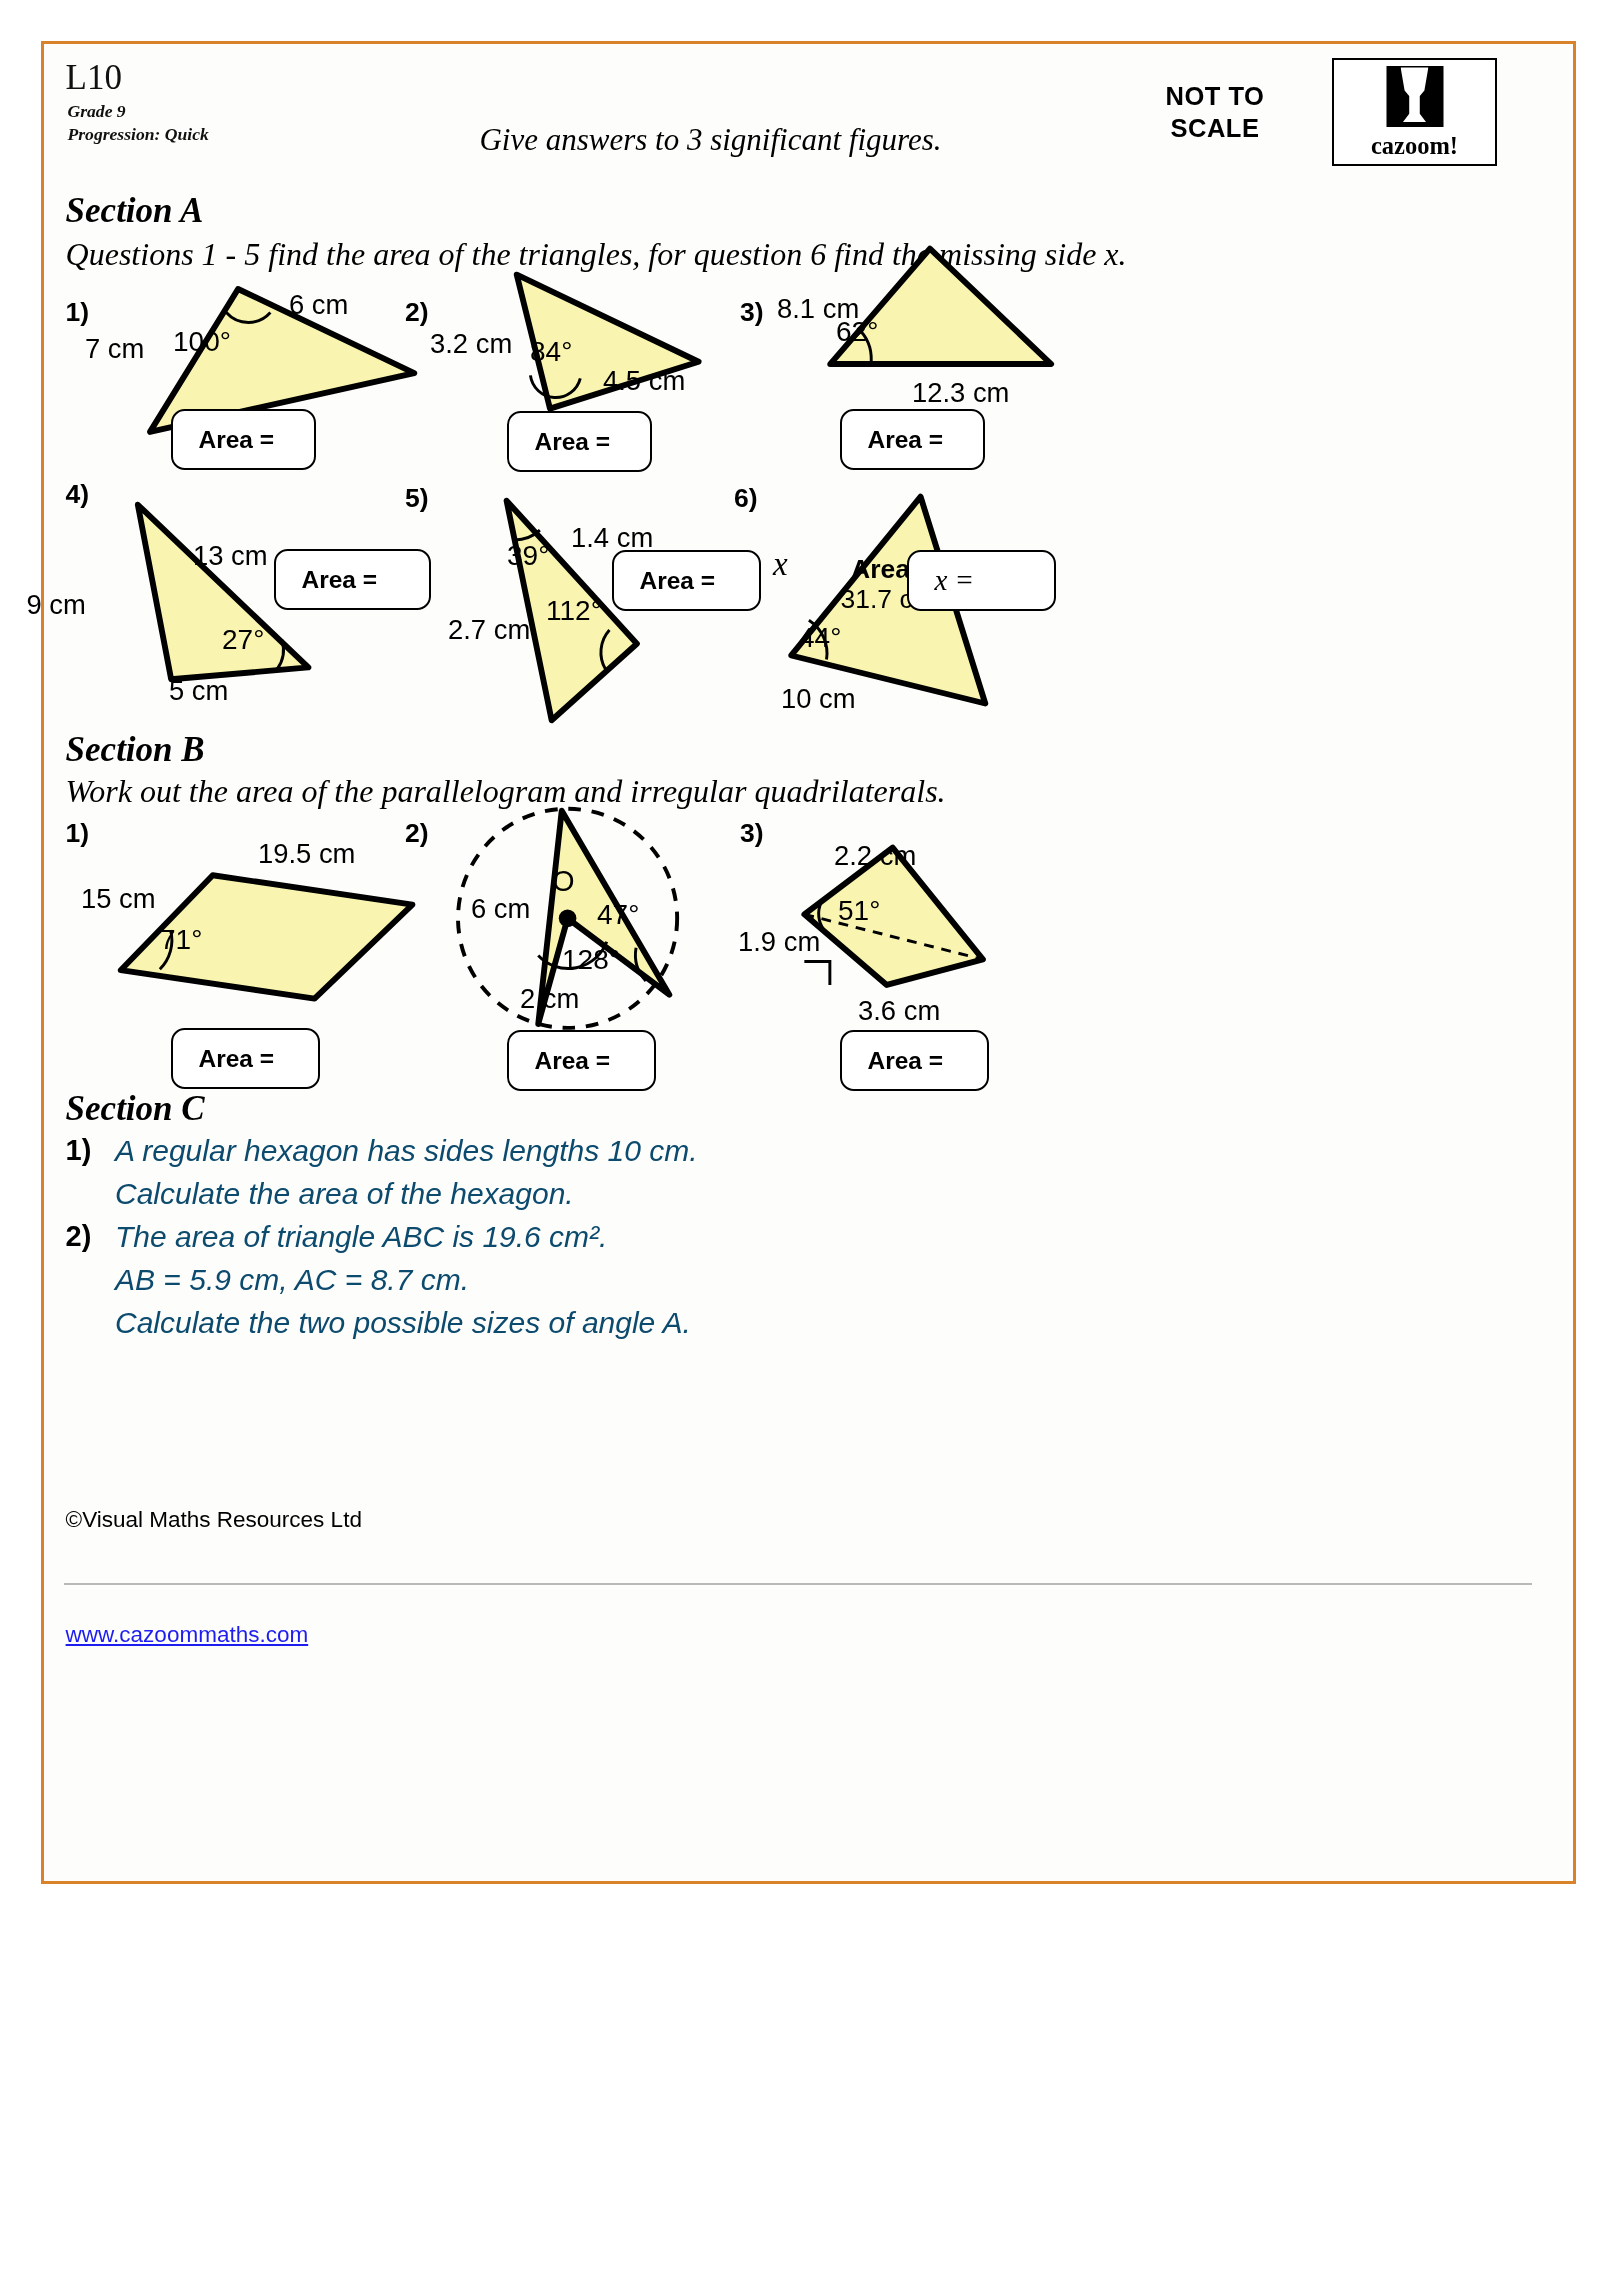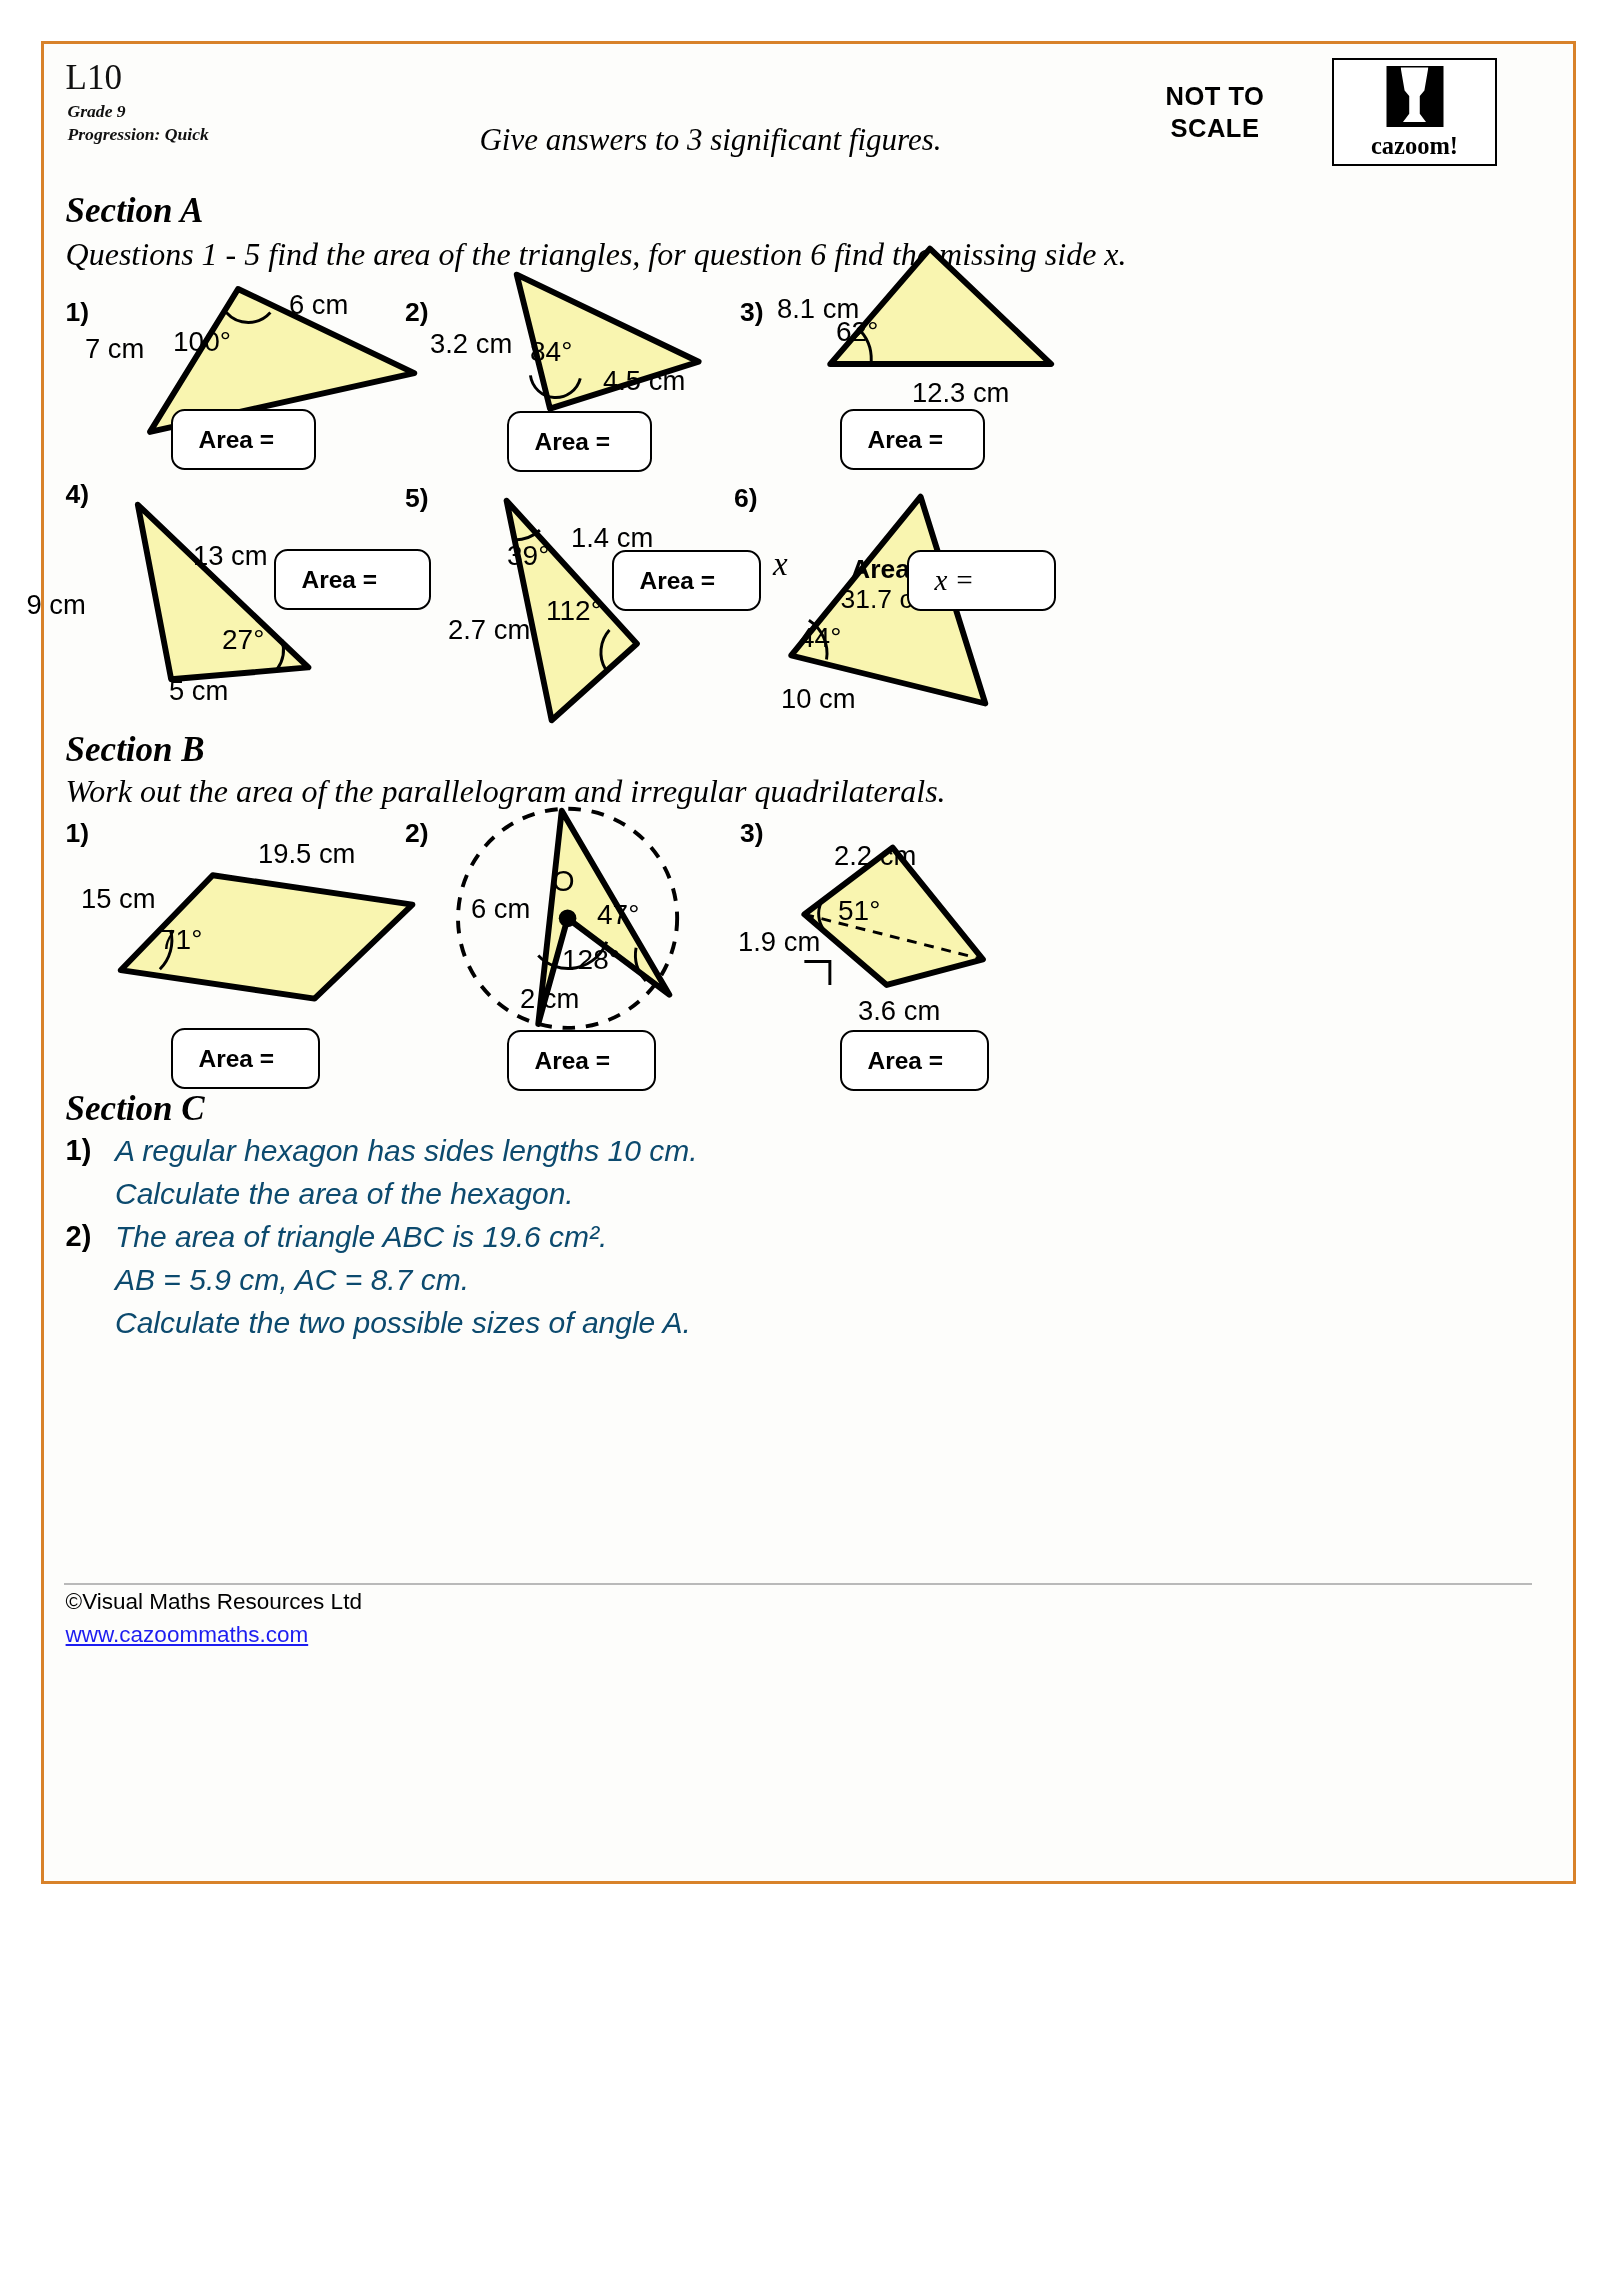--- a/index.html
+++ b/index.html
@@ -406,18 +406,18 @@
     <div class="abs sc-text" style="left:71px; top:1090px;">A regular hexagon has sides lengths 10 cm.</div>
     <div class="abs sc-text" style="left:71px; top:1133px;">Calculate the area of the hexagon.</div>
 
     <div class="abs sc-num" style="left:21.6px; top:1176px;">2)</div>
     <div class="abs sc-text" style="left:71px; top:1176px;">The area of triangle ABC is 19.6 cm².</div>
     <div class="abs sc-text" style="left:71px; top:1219px;">AB = 5.9 cm, AC = 8.7 cm.</div>
     <div class="abs sc-text" style="left:71px; top:1262px;">Calculate the two possible sizes of angle A.</div>
 
 
     <div class="abs foot-rule" style="top:1539px;"></div>
-    <div class="abs foot-copy" style="top:1545px;">©Visual Maths Resources Ltd</div>
+    <div class="abs foot-copy" style="top:1463px;">©Visual Maths Resources Ltd</div>
     <div class="abs foot-url" style="top:1578px;">www.cazoommaths.com</div>
 
   </div>
 </div>
 
 
 </body></html>

